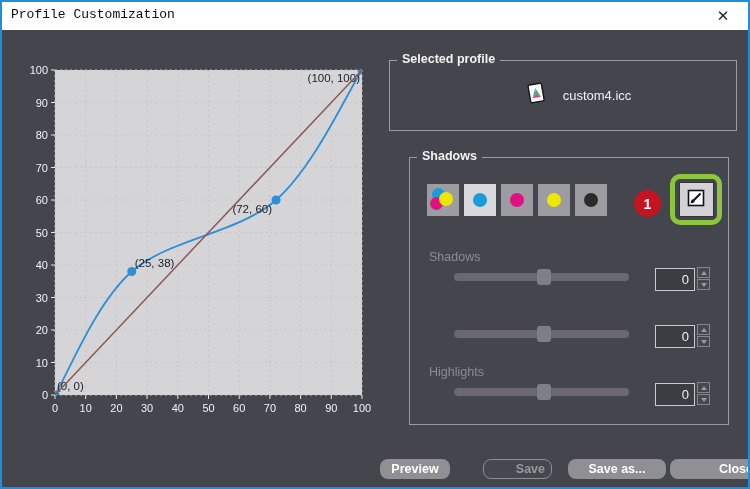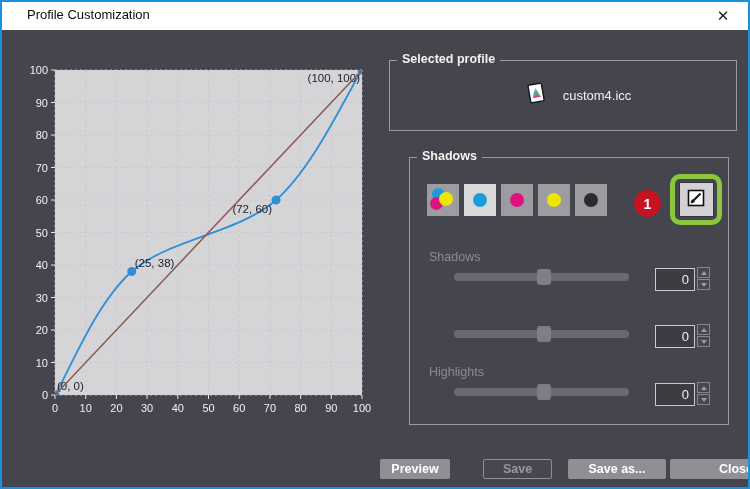--- a/index.html
+++ b/index.html
@@ -1,21 +1,21 @@
 <!DOCTYPE html>
 <html><head>
 <meta charset="utf-8">
 <style>
   html,body{margin:0;padding:0;background:#2a2a2e;}
   #dialog{position:relative;width:750px;height:489px;background:#45454d;overflow:hidden;
           font-family:"Liberation Sans",sans-serif;}
   .frame{position:absolute;inset:0;border:2px solid #1b8fe0;pointer-events:none;z-index:60;}
   
   .titlebar{position:absolute;left:0;top:0;width:750px;height:30px;background:#ffffff;z-index:5;}
-  .title{position:absolute;left:27px;top:7px;font-size:13px;color:#0d0d0d;}
+  .title{position:absolute;left:11px;top:7px;font-size:13px;color:#0d0d0d;font-family:Liberation Mono, monospace;}
   .close{position:absolute;left:706px;top:4px;width:34px;height:23px;text-align:center;
          font-size:15px;line-height:23px;color:#1f1f1f;cursor:pointer;}
   
   .groupbox{position:absolute;border:1px solid #9a9a9f;}
   .legend{position:absolute;top:-9px;left:7px;background:#45454d;padding:0 5px;
           font-size:12.5px;font-weight:bold;color:#f2f2f2;white-space:nowrap;}
   #profile-box{left:389px;top:60px;width:318px;height:69px;padding-left:28px;}
   .profile-content{display:flex;align-items:center;justify-content:center;gap:14px;height:100%;}
   .profile-name{color:#f0f0f0;font-size:13px;}
   #settings-box{left:409px;top:157px;width:318px;height:266px;}
@@ -42,25 +42,25 @@
           text-align:right;line-height:21px;padding-right:5px;}
   .spins{position:absolute;left:287px;top:17px;display:flex;flex-direction:column;gap:1px;}
   .spin{width:13px;height:11px;background:#47474f;border:1px solid #85858c;box-sizing:border-box;
         display:flex;align-items:center;justify-content:center;cursor:pointer;}
   .tu{width:0;height:0;border-left:3.5px solid transparent;border-right:3.5px solid transparent;
       border-bottom:4.5px solid #9a9aa2;}
   .td{width:0;height:0;border-left:3.5px solid transparent;border-right:3.5px solid transparent;
       border-top:4.5px solid #9a9aa2;}
   
   .btn{position:absolute;top:459px;height:20px;background:#8f8f94;color:#ffffff;
-       font-weight:bold;font-size:12.5px;border:none;border-radius:2px;
+       font-weight:bold;font-size:12.5px;border:none;border-radius:8px;
        font-family:"Liberation Sans",sans-serif;cursor:pointer;}
   #btn-preview{left:380px;width:70px;}
   #btn-save{left:483px;width:69px;background:#47474f;border:1px solid #8e8e93;
-            color:#97979d;box-sizing:border-box;cursor:default;}
+            color:#97979d;box-sizing:border-box;cursor:default;text-align:right;}
   #btn-saveas{left:568px;width:98px;}
   #btn-close{left:670px;width:90px;padding-left:48px;}
   #chart-svg{position:absolute;left:0;top:60px;}
 </style>
 </head>
 <body>
 
 <div id="dialog">
   <div class="frame"></div>
 

